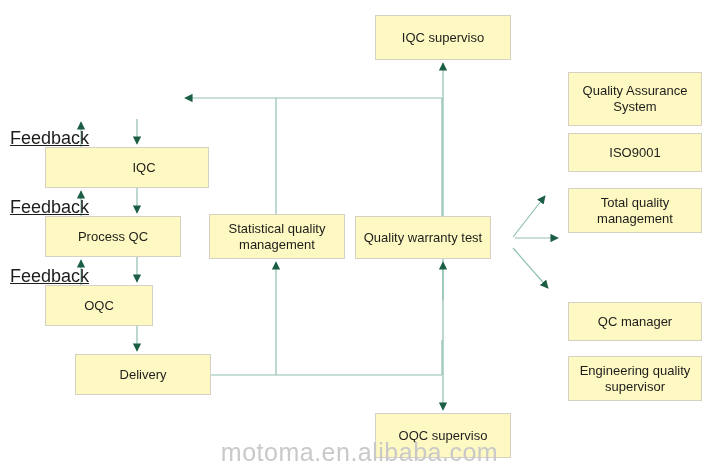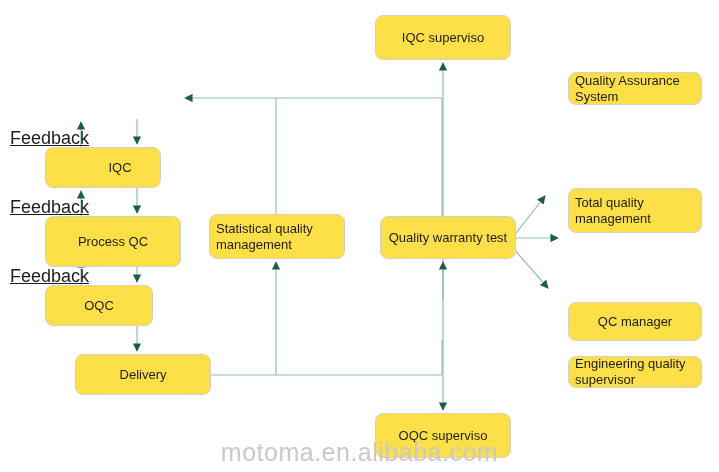--- a/index.html
+++ b/index.html
@@ -14,26 +14,27 @@
   #canvas {
     position: relative;
     width: 719px;
     height: 472px;
     background: #ffffff;
     overflow: hidden;
   }
   .node {
     position: absolute;
     box-sizing: border-box;
-    background: #fde047;
+    background: #fef9c3;
     border: 1px solid #d5d2c3;
-    border-radius: 8px;
+    border-radius: 0;
     display: flex;
     align-items: center;
     justify-content: center;
+    text-align: center;
     color: #1d1d1b;
     font-size: 13px;
     line-height: 16px;
     font-family: "Liberation Sans", sans-serif;
     padding: 2px 6px;
     z-index: 3;
   }
   .node span { display: block; }
   .edge-label {
     position: absolute;
@@ -107,67 +108,70 @@
       <line x1="443" y1="259" x2="443" y2="410" marker-end="url(#arrowHead)"></line>
       <line x1="443" y1="300" x2="443" y2="262" marker-end="url(#arrowHead)"></line>
 
       <line x1="513" y1="237" x2="545" y2="196" marker-end="url(#arrowHead)"></line>
       <line x1="515" y1="238" x2="558" y2="238" marker-end="url(#arrowHead)"></line>
       <line x1="513" y1="248" x2="548" y2="288" marker-end="url(#arrowHead)"></line>
     </g>
   </svg>
 
 
-  <div class="node" style="left:45px; top:147px; width:116px; height:41px;padding-left:40px;">
+  <div class="node" style="left:45px; top:147px; width:164px; height:41px;padding-left:40px;">
     <span>IQC</span>
   </div>
 
-  <div class="node" style="left:45px; top:216px; width:136px; height:51px;">
+  <div class="node" style="left:45px; top:216px; width:136px; height:41px;">
     <span>Process QC</span>
   </div>
 
   <div class="node" style="left:45px; top:285px; width:108px; height:41px;">
     <span>OQC</span>
   </div>
 
   <div class="node" style="left:45px; top:354px; width:136px; height:41px;margin-left:30px;">
     <span>Delivery</span>
   </div>
 
   <div class="node" style="left:209px; top:214px; width:136px; height:45px;">
     <span>Statistical quality management</span>
   </div>
 
   <div class="node" style="left:375px; top:15px; width:136px; height:45px;">
     <span>IQC superviso</span>
   </div>
 
-  <div class="node" style="left:380px; top:216px; width:136px; height:43px;">
+  <div class="node" style="left:355px; top:216px; width:136px; height:43px;">
     <span>Quality warranty test</span>
   </div>
 
   <div class="node" style="left:375px; top:413px; width:136px; height:45px;">
     <span>OQC superviso</span>
   </div>
 
-  <div class="node" style="left:568px; top:72px; width:134px; height:33px;">
+  <div class="node" style="left:568px; top:72px; width:134px; height:54px;">
     <span>Quality Assurance System</span>
   </div>
 
+  <div class="node" style="left:568px; top:133px; width:134px; height:39px;">
+    <span>ISO9001</span>
+  </div>
 
   <div class="node" style="left:568px; top:188px; width:134px; height:45px;">
     <span>Total quality management</span>
   </div>
 
 
   <div class="node" style="left:568px; top:302px; width:134px; height:39px;">
     <span>QC manager</span>
   </div>
 
-  <div class="node" style="left:568px; top:356px; width:134px; height:32px;">
+  <div class="node" style="left:568px; top:356px; width:134px; height:45px;">
     <span>Engineering quality supervisor</span>
   </div>
 
   <div class="edge-label" style="left:10px; top:128px;">Feedback</div>
   <div class="edge-label" style="left:10px; top:197px;">Feedback</div>
   <div class="edge-label" style="left:10px; top:266px;">Feedback</div>
 
   <div id="watermark">motoma.en.alibaba.com</div>
 
 </div>

